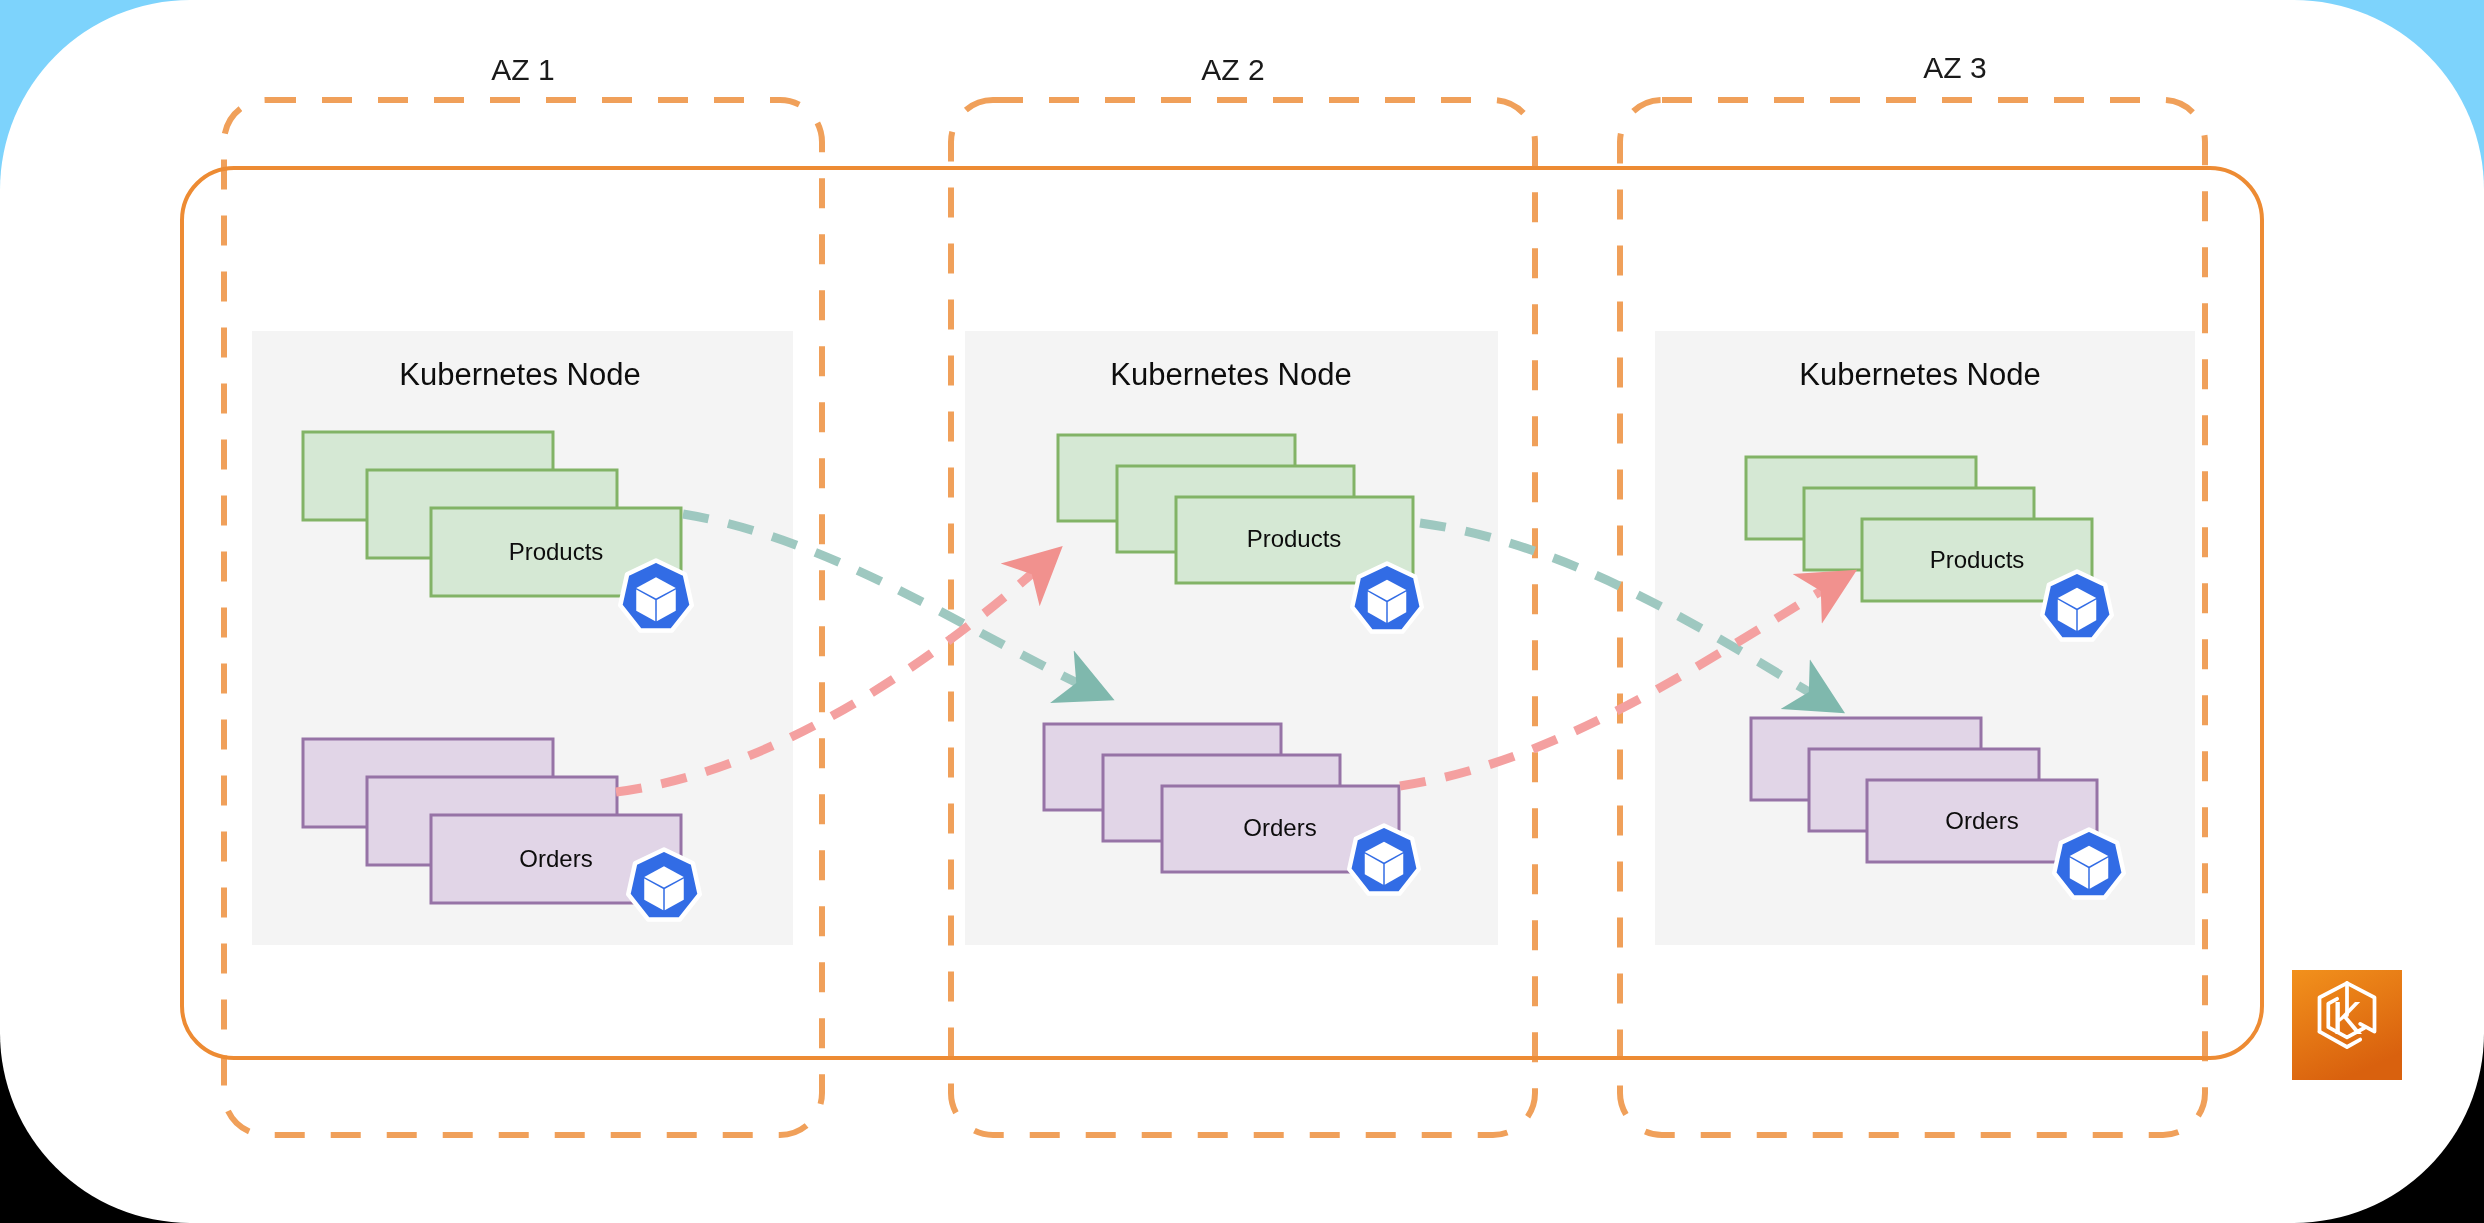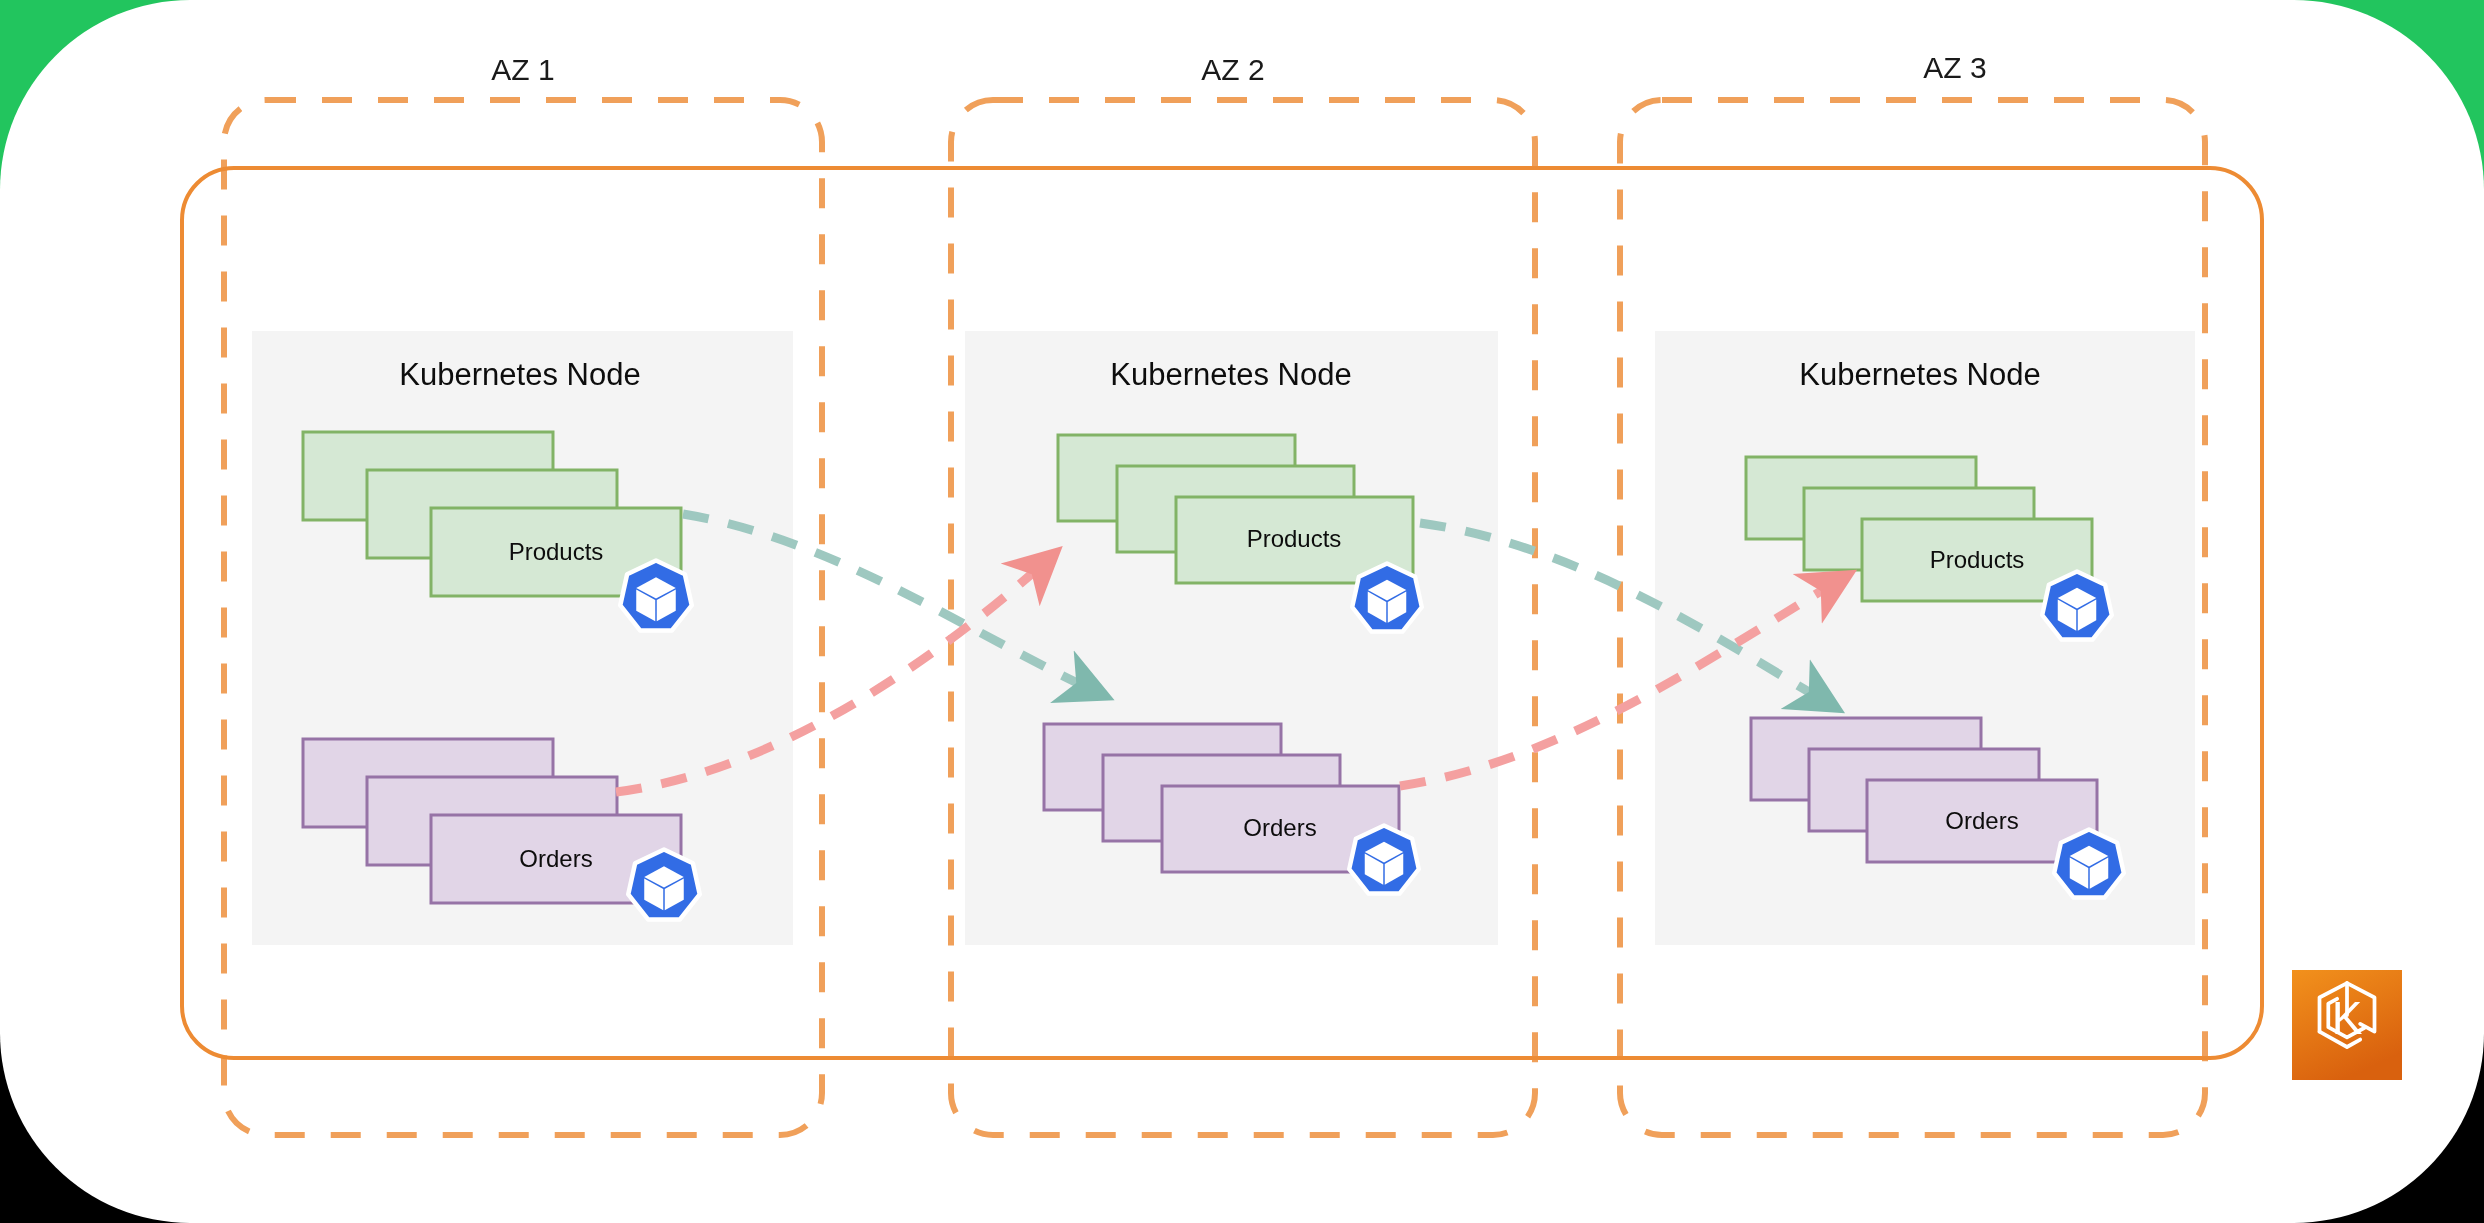--- a/index.html
+++ b/index.html
@@ -8,21 +8,21 @@
     background: #000000;
     width: 2484px;
     height: 1223px;
     overflow: hidden;
     font-family: "Liberation Sans", sans-serif;
   }
   #canvas {
     position: relative;
     width: 2484px;
     height: 1032px;
-    background: #22c55e;
+    background: #7dd3fc;
   }
   #page-wrap {
     position: absolute;
     left: 0; top: 0;
     width: 2484px;
     height: 1223px;
     background: #ffffff;
     border-radius: 190px;
     overflow: hidden;
   }

